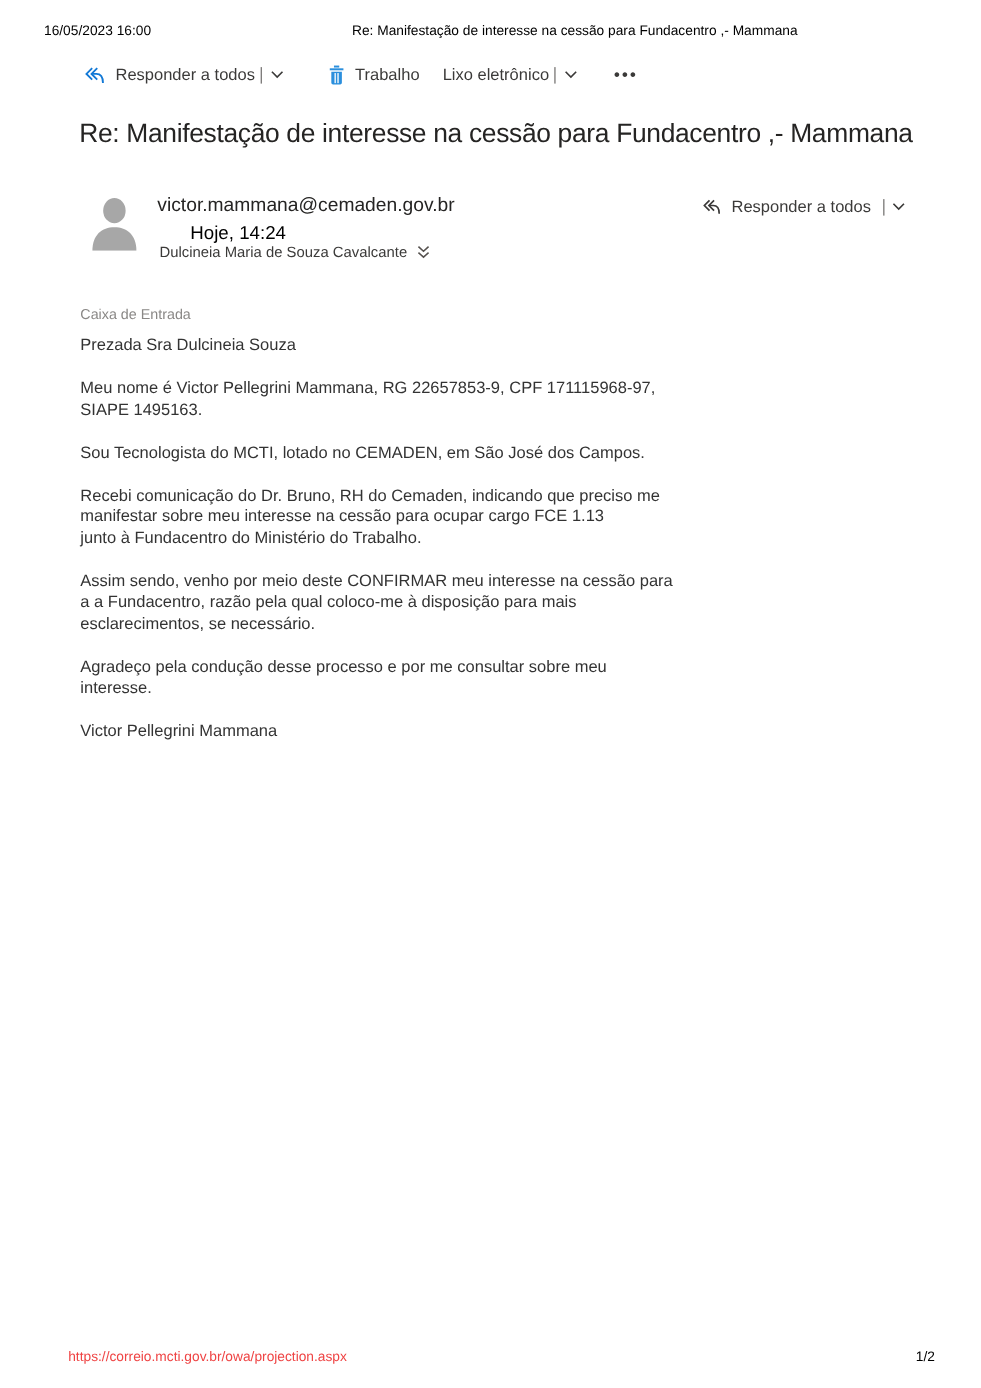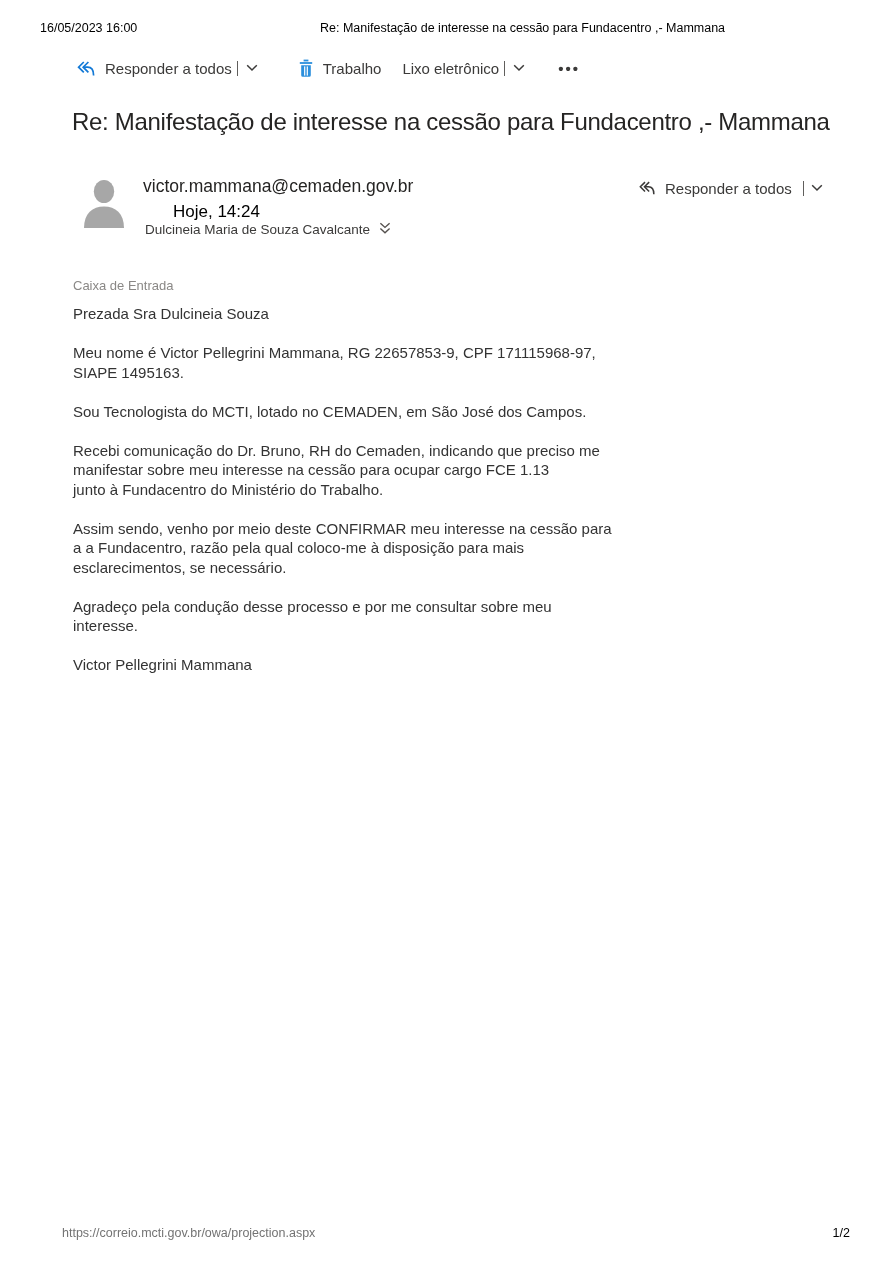--- a/index.html
+++ b/index.html
@@ -50,21 +50,21 @@
   .sender-email {
     position:absolute; top:176px; left:143px;
     font-size:17.5px; color:#252423;
   }
   .msg-time {
     position:absolute; top:202px; left:143px;
     font-size:17px; color:#000000;margin-left:30px;
   }
   .recipient-row {
     position:absolute; top:222px; left:145px;
-    display:flex; 
+    display:flex; align-items:center;
     font-size:13.5px; color:#3b3a39;
   }
   .recipient-row .chev2 { margin-left:9px; display:inline-flex; }
 
   .reply-right {
     position:absolute; top:177px; left:638px; height:22px;
     display:flex; align-items:center;
     font-size:15px; color:#3b3a39; white-space:nowrap;
   }
 
@@ -75,21 +75,21 @@
   }
   .email-body {
     position:absolute; top:304px; left:73px; width:580px;
     font-size:15px; line-height:19.5px; color:#333333;
   }
   .email-body p { margin:0 0 19.5px 0; white-space:pre-line; }
 
   
   .print-url {
     position:absolute; top:1226px; left:38px;
-    font-size:12.5px; color:#737373;padding-left:24px;
+    font-size:12.5px; color:#ef4444;padding-left:24px;
   }
   .print-page {
     position:absolute; top:1226px; right:42px;
     font-size:12.5px; color:#000000;
   }
 
   svg { display:block; }
 </style>
 </head>
 <body>

